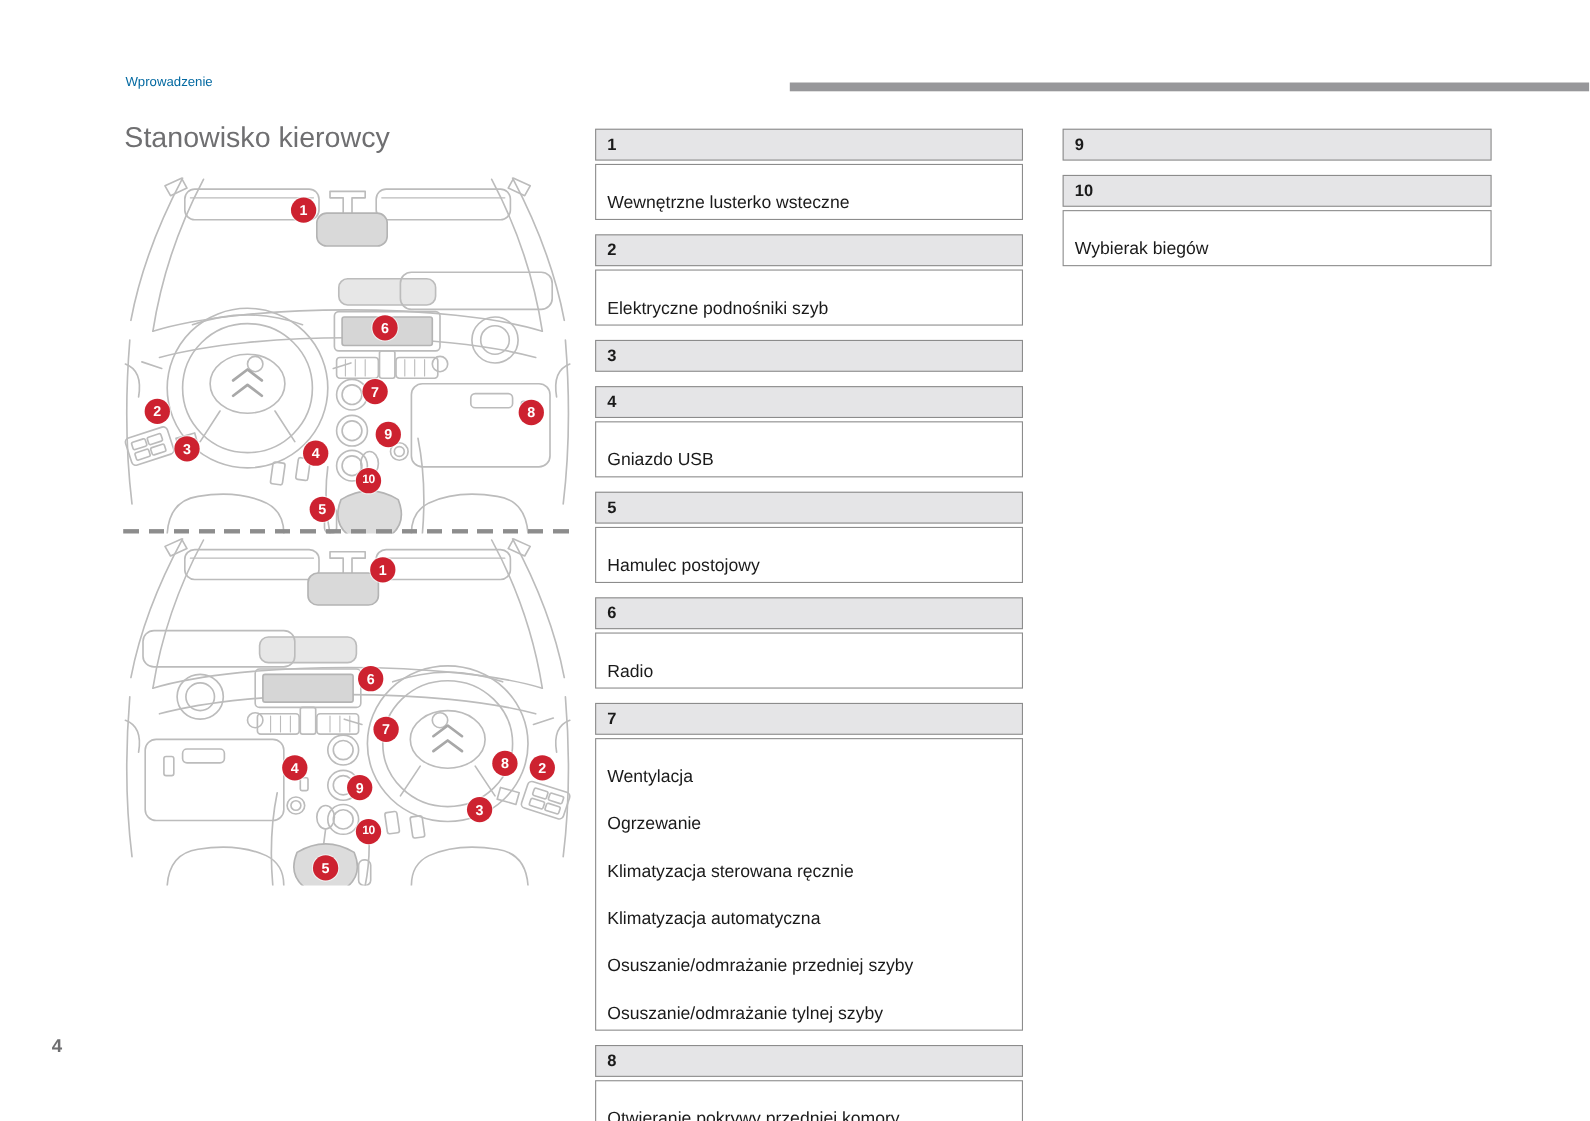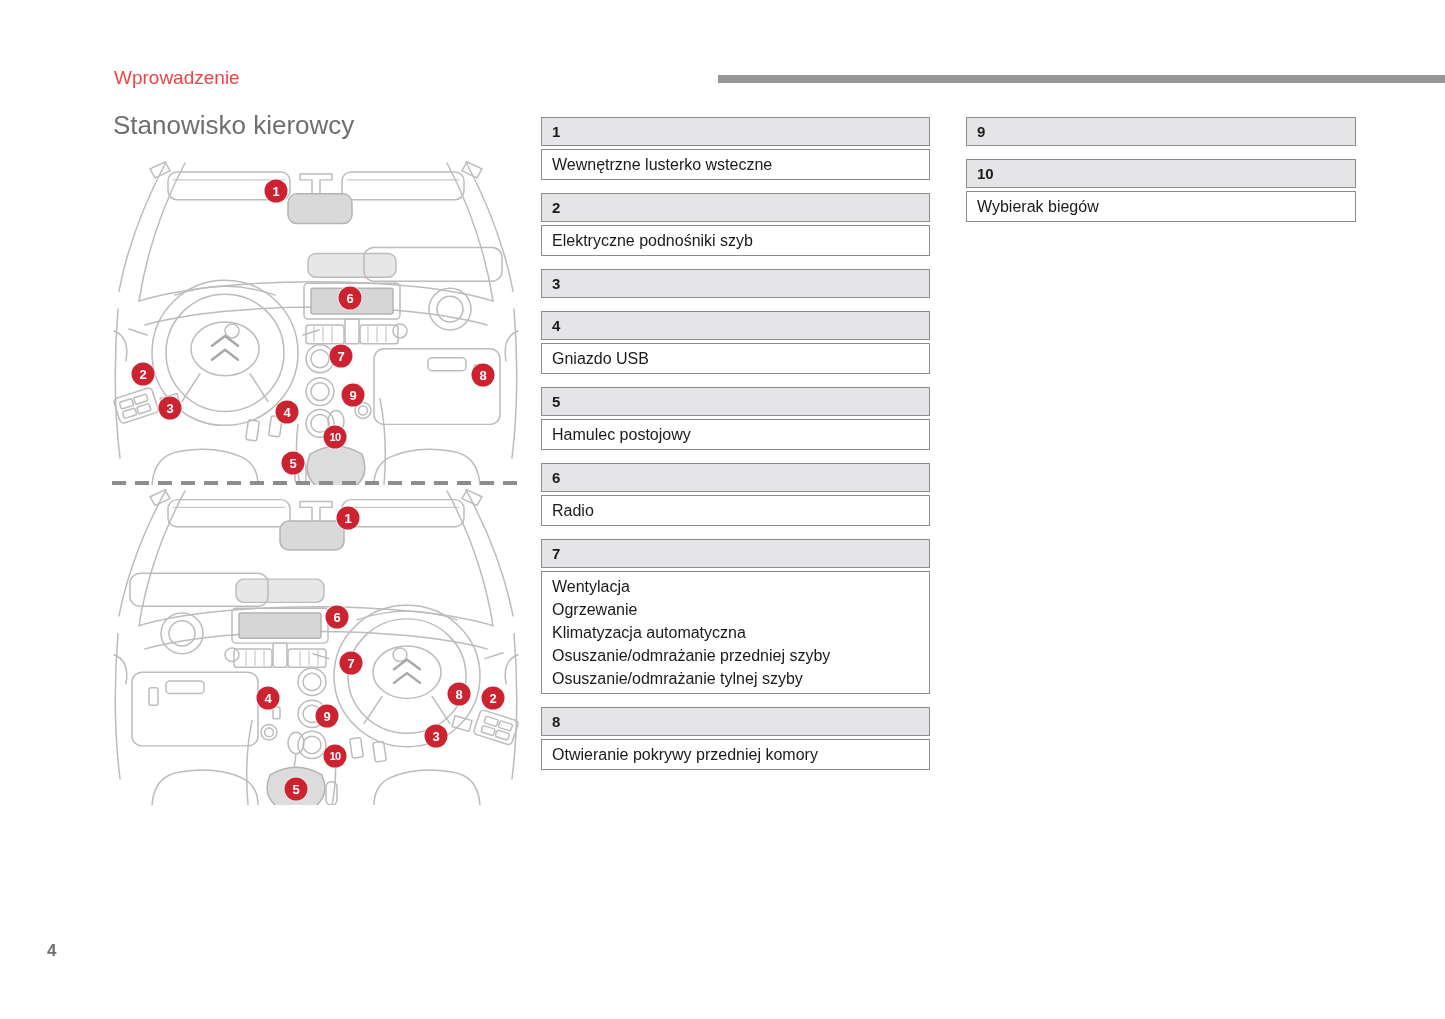--- a/index.html
+++ b/index.html
@@ -1,21 +1,21 @@
 <!DOCTYPE html>
 <html style="--accent: #cd2230;"><head>
 <meta charset="utf-8">
 <style>
   html,body{margin:0;padding:0;background:#fff;}
   .page{
     position:relative;width:1445px;height:1019px;background:#fff;overflow:hidden;
     font-family:"Liberation Sans",sans-serif;color:#1a1a1a;
   }
   .breadcrumb{
-    position:absolute;left:114px;top:67px;font-size:19px;color:#ef4444;
+    position:absolute;left:114px;top:67px;font-size:12px;color:#0369a1;
   }
   .top-bar{
     position:absolute;left:718px;top:75px;width:727px;height:8px;background:#97979a;
   }
   .page-title{
     position:absolute;left:113px;top:110px;margin:0;font-size:26px;font-weight:400;color:#6f6f71;
   }
   .diagram{position:absolute;left:112px;width:408px;}
   .diagram-top{top:160px;height:325px;}
   .diagram-bottom{top:488px;height:317px;}
@@ -37,21 +37,21 @@
   .legend-col-right{left:966px;width:390px;}
   .legend-item{margin-bottom:13px;}
   .legend-num{
     background:#e5e5e7;border:1.5px solid #8c8c8c;height:27px;line-height:27px;
     padding-left:10px;font-weight:bold;font-size:15px;color:#1a1a1a;margin-bottom:3px;
   }
   .legend-desc{
     background:#fff;border:1.5px solid #8c8c8c;padding:3px 8px 3px 10px;
     font-size:16px;color:#1a1a1a;
   }
-  .legend-line{line-height:23px;white-space:nowrap;}
+  .legend-line{line-height:23px;white-space:nowrap;margin-top:20px;}
   .page-number{
     position:absolute;left:47px;top:941px;font-size:17px;font-weight:bold;color:#6f6f71;
   }
 </style>
 </head>
 <body>
 
 <div class="page">
 
   <div class="breadcrumb">Wprowadzenie</div>
@@ -214,20 +214,21 @@
         <div class="legend-num">6</div>
         <div class="legend-desc">
           <div class="legend-line">Radio</div>
         </div>
       </div>
       <div class="legend-item">
         <div class="legend-num">7</div>
         <div class="legend-desc">
           <div class="legend-line">Wentylacja</div>
           <div class="legend-line">Ogrzewanie</div>
+          <div class="legend-line">Klimatyzacja sterowana ręcznie</div>
           <div class="legend-line">Klimatyzacja automatyczna</div>
           <div class="legend-line">Osuszanie/odmrażanie przedniej szyby</div>
           <div class="legend-line">Osuszanie/odmrażanie tylnej szyby</div>
         </div>
       </div>
       <div class="legend-item">
         <div class="legend-num">8</div>
         <div class="legend-desc">
           <div class="legend-line">Otwieranie pokrywy przedniej komory</div>
         </div>

